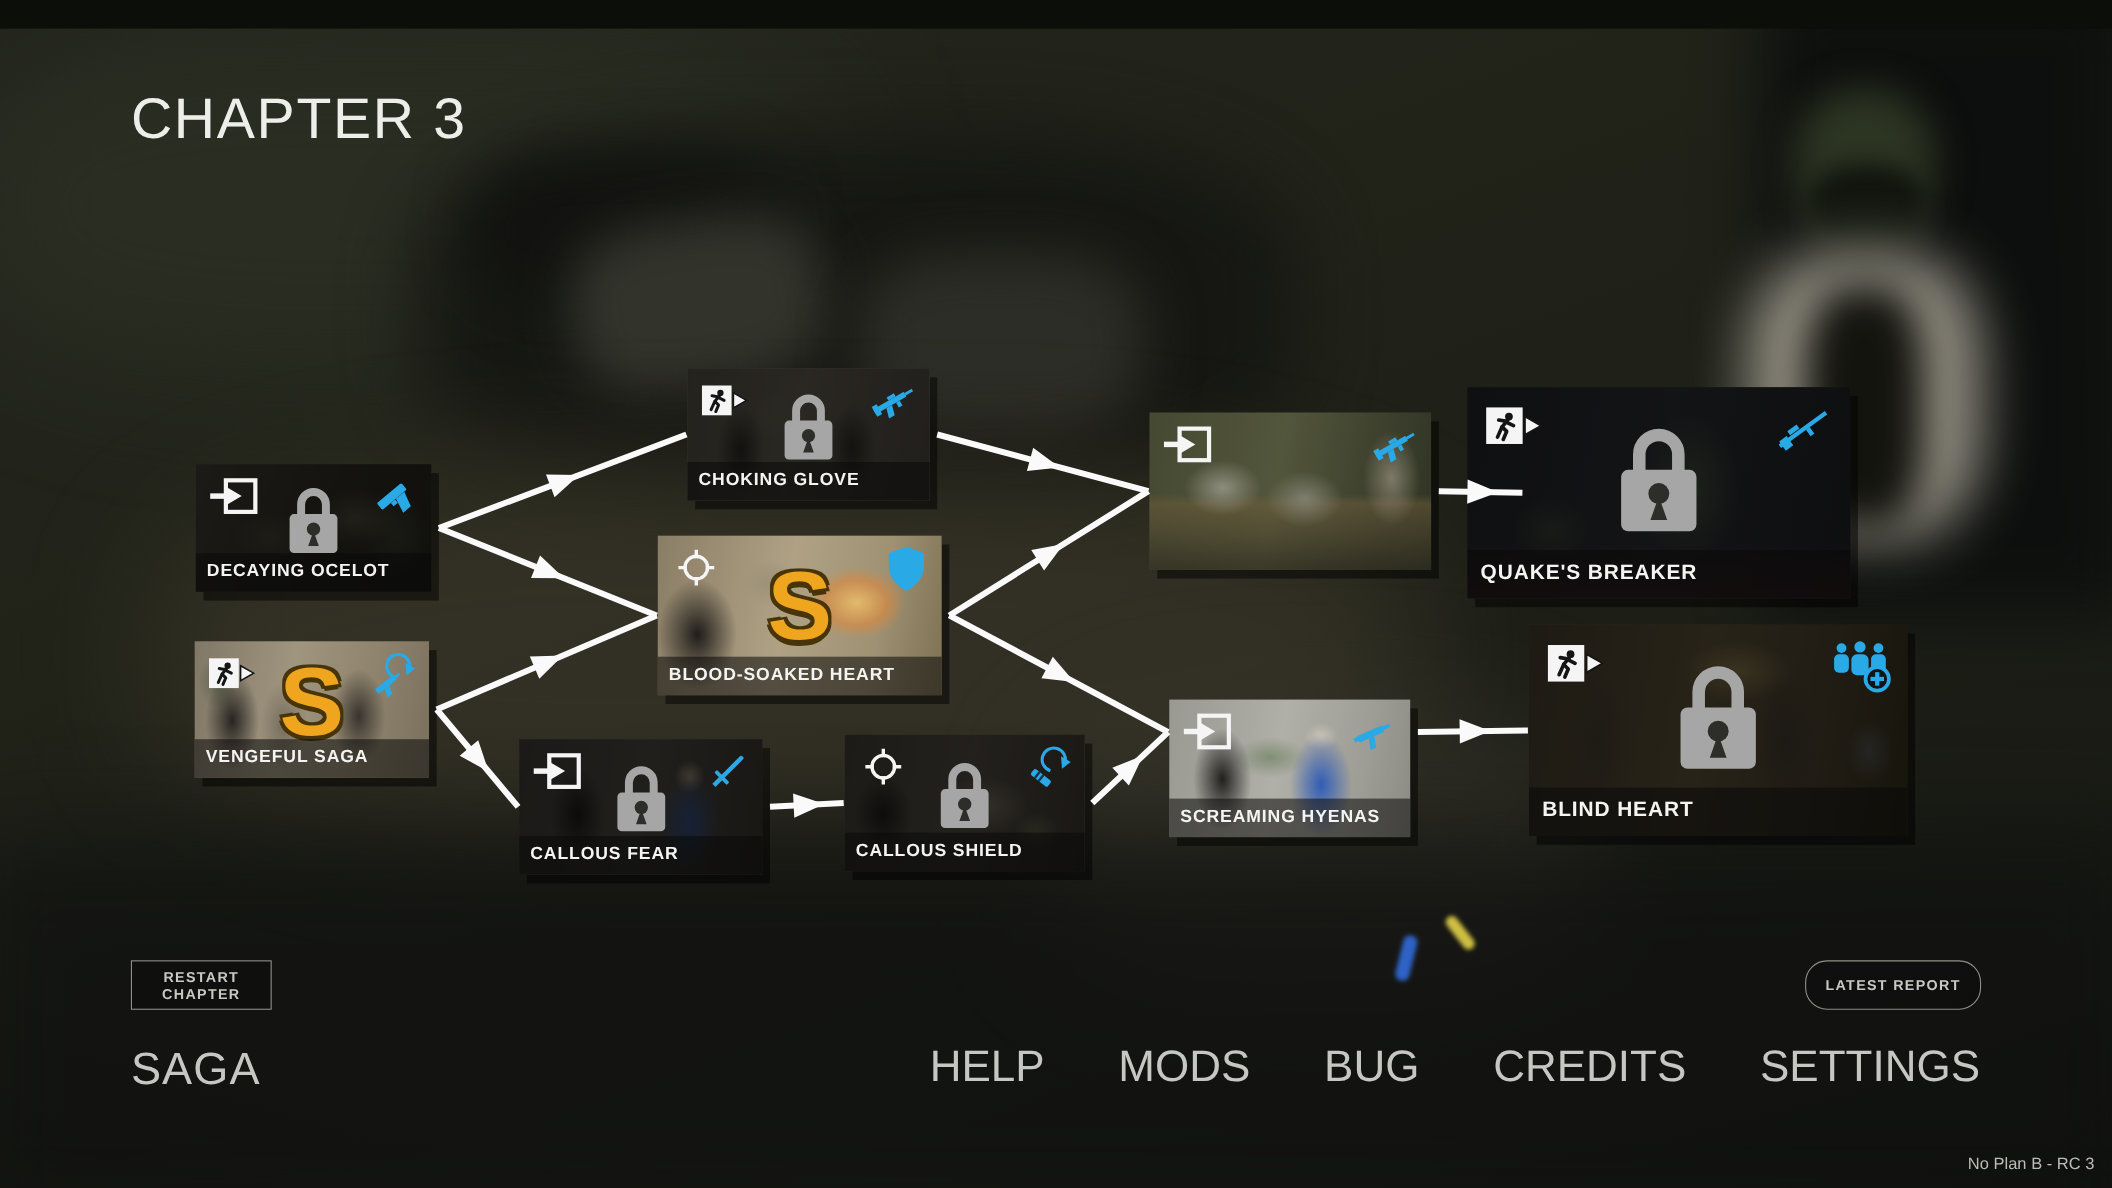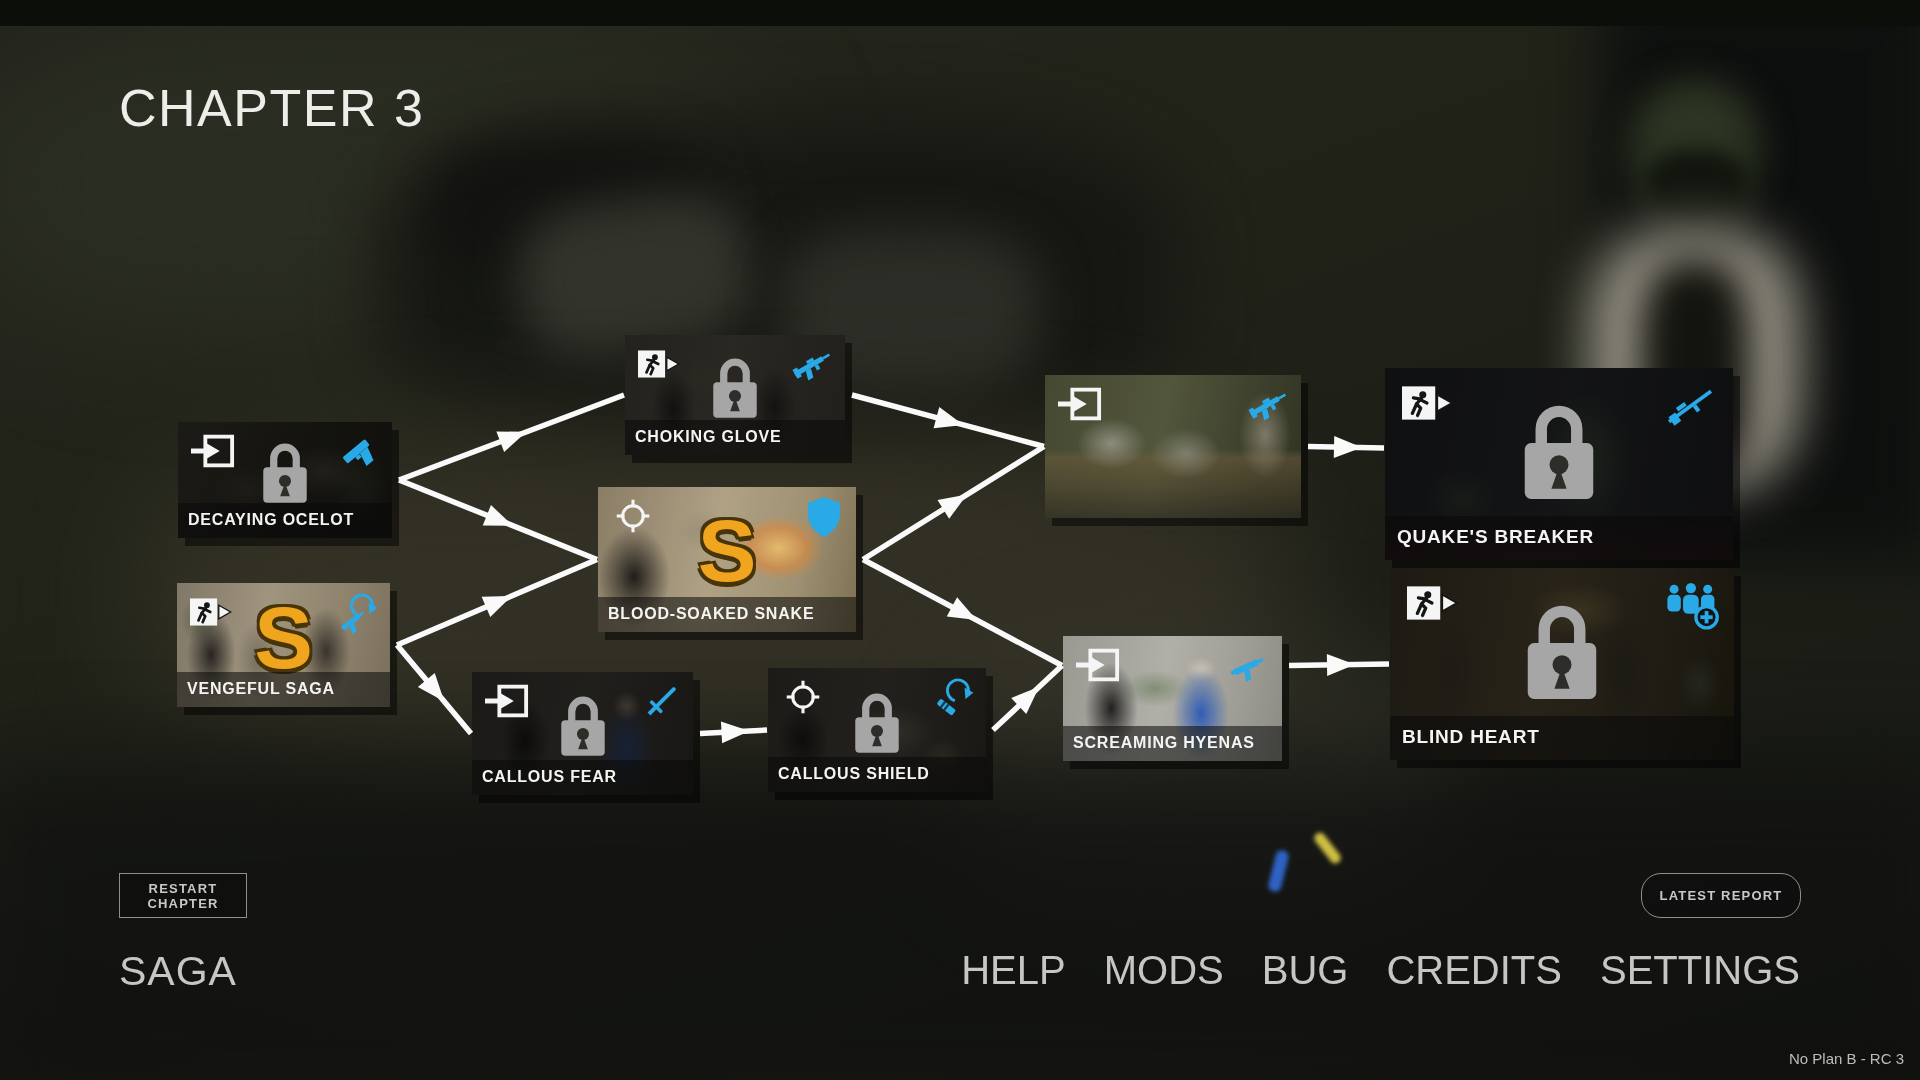--- a/index.html
+++ b/index.html
@@ -37,21 +37,21 @@
   
   .title{position:absolute;left:119px;top:78px;margin:0;font-size:52px;font-weight:400;
     color:#EDEDEA;letter-spacing:1.5px;z-index:7;}
   .btn{position:absolute;background:rgba(8,8,8,.35);border:1px solid #8F8F89;color:#C9C9C4;
     font-size:13px;font-weight:bold;letter-spacing:1.2px;font-family:inherit;
     display:flex;align-items:center;justify-content:center;z-index:7;cursor:pointer;}
   .btn-restart{left:119px;top:873px;width:128px;height:45px;}
   .btn-report{left:1641px;top:873px;width:160px;height:45px;border-radius:20px;}
   .back{position:absolute;left:119px;top:948px;font-size:41px;color:#C6C6C2;letter-spacing:1px;z-index:7;cursor:pointer;}
   .nav{position:absolute;top:948px;right:120px;display:flex;gap:38px;font-size:40px;color:#C6C6C2;z-index:7;}
-  .nav span{cursor:pointer;}
+  .nav span{cursor:pointer;margin-left:29px;}
   .version{position:absolute;right:16px;bottom:13px;font-size:15px;color:#BDBDB8;z-index:7;}
 
   
   .map{position:absolute;inset:0;z-index:4;}
   .arrows{position:absolute;inset:0;width:1920px;height:1080px;z-index:5;pointer-events:none;}
   .card{position:absolute;box-shadow:7px 8px 0 rgba(0,0,0,.5);cursor:pointer;}
   .thumb{position:absolute;inset:0;}
   .dim{position:absolute;inset:0;}
   .locked .dim{background:rgba(9,9,9,.60);}
   .completed .dim{background:rgba(0,0,0,.10);}
@@ -290,21 +290,21 @@
               <line x1="31" y1="21" x2="40" y2="21"></line>
             </g>
           </svg>
         </div>
     <div class="icon tr">
           <svg viewBox="0 0 40 44">
             <path d="M20 2 L36 8 V19 C36 30 29 37 20 42 C11 37 4 30 4 19 V8 Z" fill="#29A9E6"></path>
           </svg>
         </div>
     <div class="center rank-s">S</div>
-    <div class="card-label">BLOOD-SOAKED SNAKE</div>
+    <div class="card-label">BLOOD-SOAKED HEART</div>
   </div>
       <div class="card small locked" style="left: 472px; top: 672px; width: 221px; height: 123px;">
     <div class="thumb thumb-callous-fear"></div>
     <div class="dim"></div>
     <div class="icon tl">
           <svg viewBox="0 0 46 36">
             <rect x="15" y="3" width="28" height="30" fill="none" stroke="#F5F5F5" stroke-width="4"></rect>
             <rect x="0" y="15.4" width="16" height="5.2" fill="#F5F5F5"></rect>
             <polygon points="14,8.5 30,18 14,27.5" fill="#F5F5F5"></polygon>
           </svg>
@@ -403,21 +403,21 @@
               <rect x="6" y="20" width="27" height="7" rx="1"></rect>
               <rect x="33" y="21.5" width="7" height="3.5"></rect>
               <polygon points="16,27 22,27 19,38 13,38"></polygon>
               <rect x="2" y="21" width="5" height="4"></rect>
             </g>
           </svg>
         </div>
 
     <div class="card-label">SCREAMING HYENAS</div>
   </div>
-      <div class="card large locked" style="left: 1385px; top: 352px; width: 348px; height: 192px; margin-top: 16px;">
+      <div class="card large locked" style="left: 1334px; top: 352px; width: 348px; height: 192px;">
     <div class="thumb thumb-quakes-breaker"></div>
     <div class="dim"></div>
     <div class="icon tl">
           <svg viewBox="0 0 52 36">
             <rect x="0" y="2" width="32" height="32" fill="#F5F5F5"></rect>
             <circle cx="20" cy="10" r="3.4" fill="#151515"></circle>
             <g stroke="#151515" stroke-width="3.2" fill="none" stroke-linecap="round" stroke-linejoin="round">
               <path d="M19 13 L14 19 L18 23 L15 30"></path>
               <path d="M14 19 L10 28"></path>
               <path d="M18 15 L24 18"></path>

